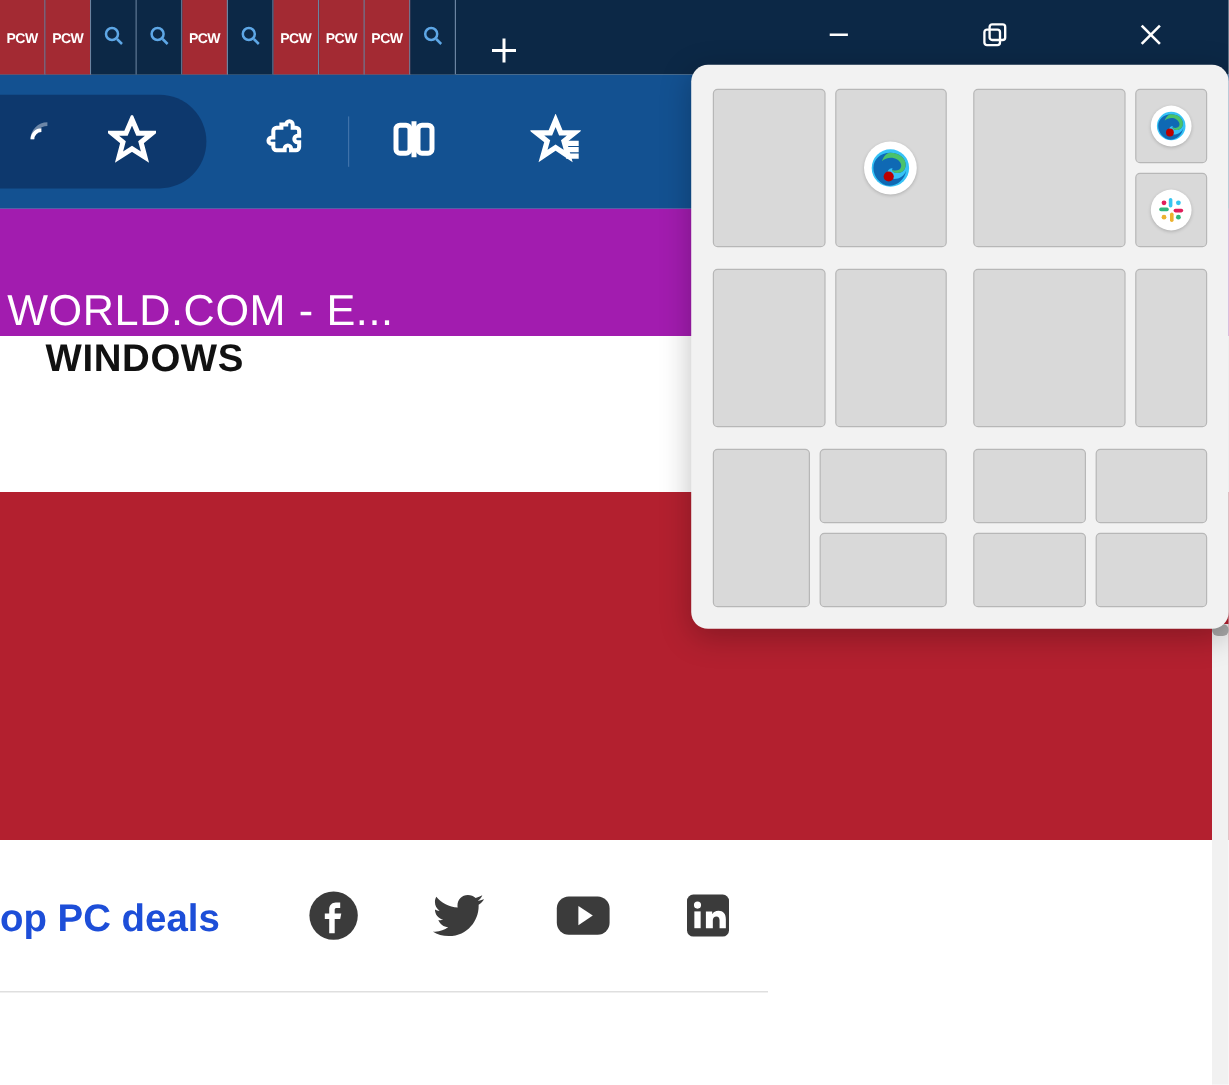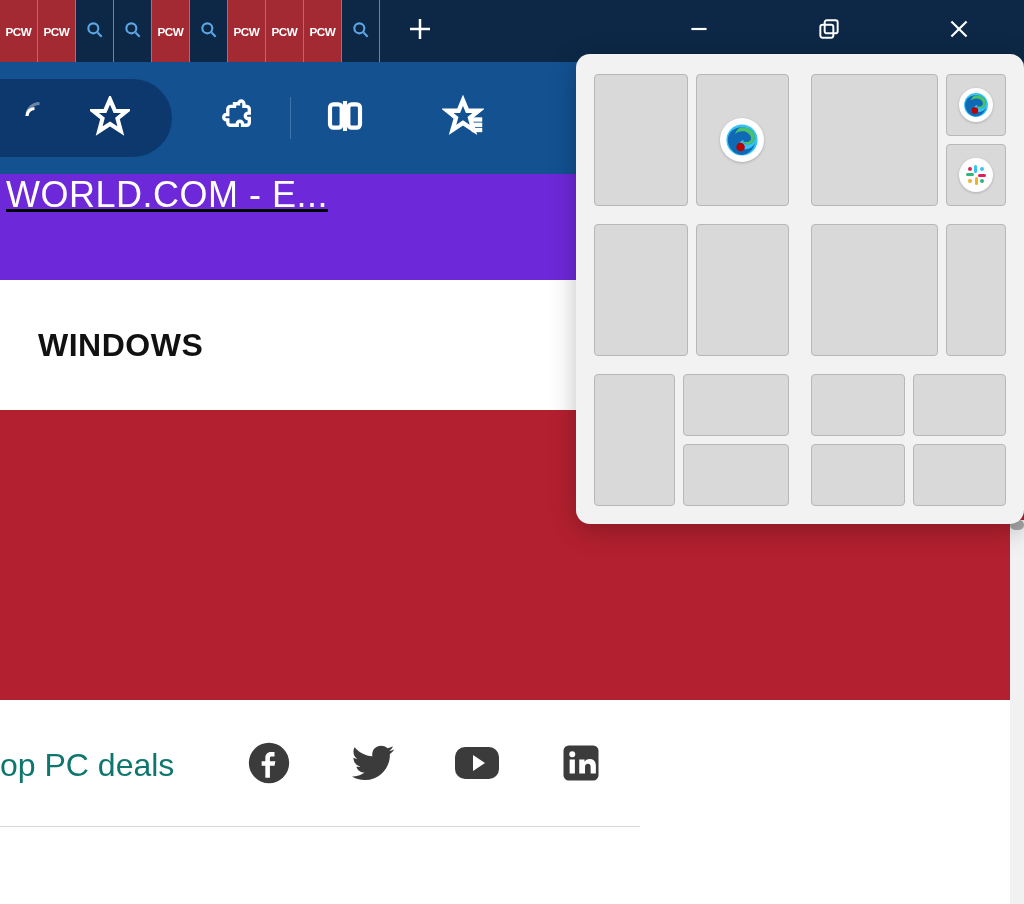--- a/index.html
+++ b/index.html
@@ -10,21 +10,21 @@
     font-family: "Segoe UI", Arial, sans-serif;
     position: relative;
     background: #fff;
   }
 
   
   .titlebar {
     height: 62px;
     background: #0c2846;
     display: flex;
-    align-items: center;
+    align-items: flex-end;
     position: relative;
   }
   .tab-strip {
     display: flex;
     align-items: stretch;
     height: 100%;
   }
   .tab {
     width: 38px;
     border-right: 1px solid #6b84a1;
@@ -103,39 +103,38 @@
     width: 1px;
     height: 42px;
     background: #3f72aa;
     margin: 0 -10px;
   }
   .toolbar svg { stroke: #fff; fill: none; stroke-width: 2.5; }
 
   
   .page-title-strip {
     height: 106px;
-    background: #6d28d9;
-    display: flex;
-    align-items: flex-start;
+    background: #a21caf;
+    display: flex;
+    align-items: flex-end;
     padding-left: 6px;
-    text-decoration: underline;
   }
   .page-title-strip .title {
     font-size: 36px;
     color: #fff;
     font-weight: 400;
     letter-spacing: 0.5px;
   }
 
   
   .navbar {
     height: 130px;
     background: #fff;
     display: flex;
-    align-items: center;
+    align-items: flex-start;
     gap: 76px;
     padding-left: 38px;
   }
   .navbar .nav-item {
     font-size: 32px;
     font-weight: 800;
     color: #111;
     letter-spacing: 0.5px;
   }
 
@@ -149,22 +148,23 @@
   .footer {
     height: 130px;
     background: #fff;
     display: flex;
     align-items: center;
     padding-left: 0;
     gap: 52px;
   }
   .footer .deals {
     font-size: 32px;
-    color: #0f766e;
+    color: #1d4ed8;
     padding-left: 0;
+    font-weight: bold;
   }
   .footer .social {
     display: flex;
     gap: 58px;
     align-items: center;
     margin-left: 20px;
   }
   .footer .social .sicon {
     width: 46px;
     height: 46px;

